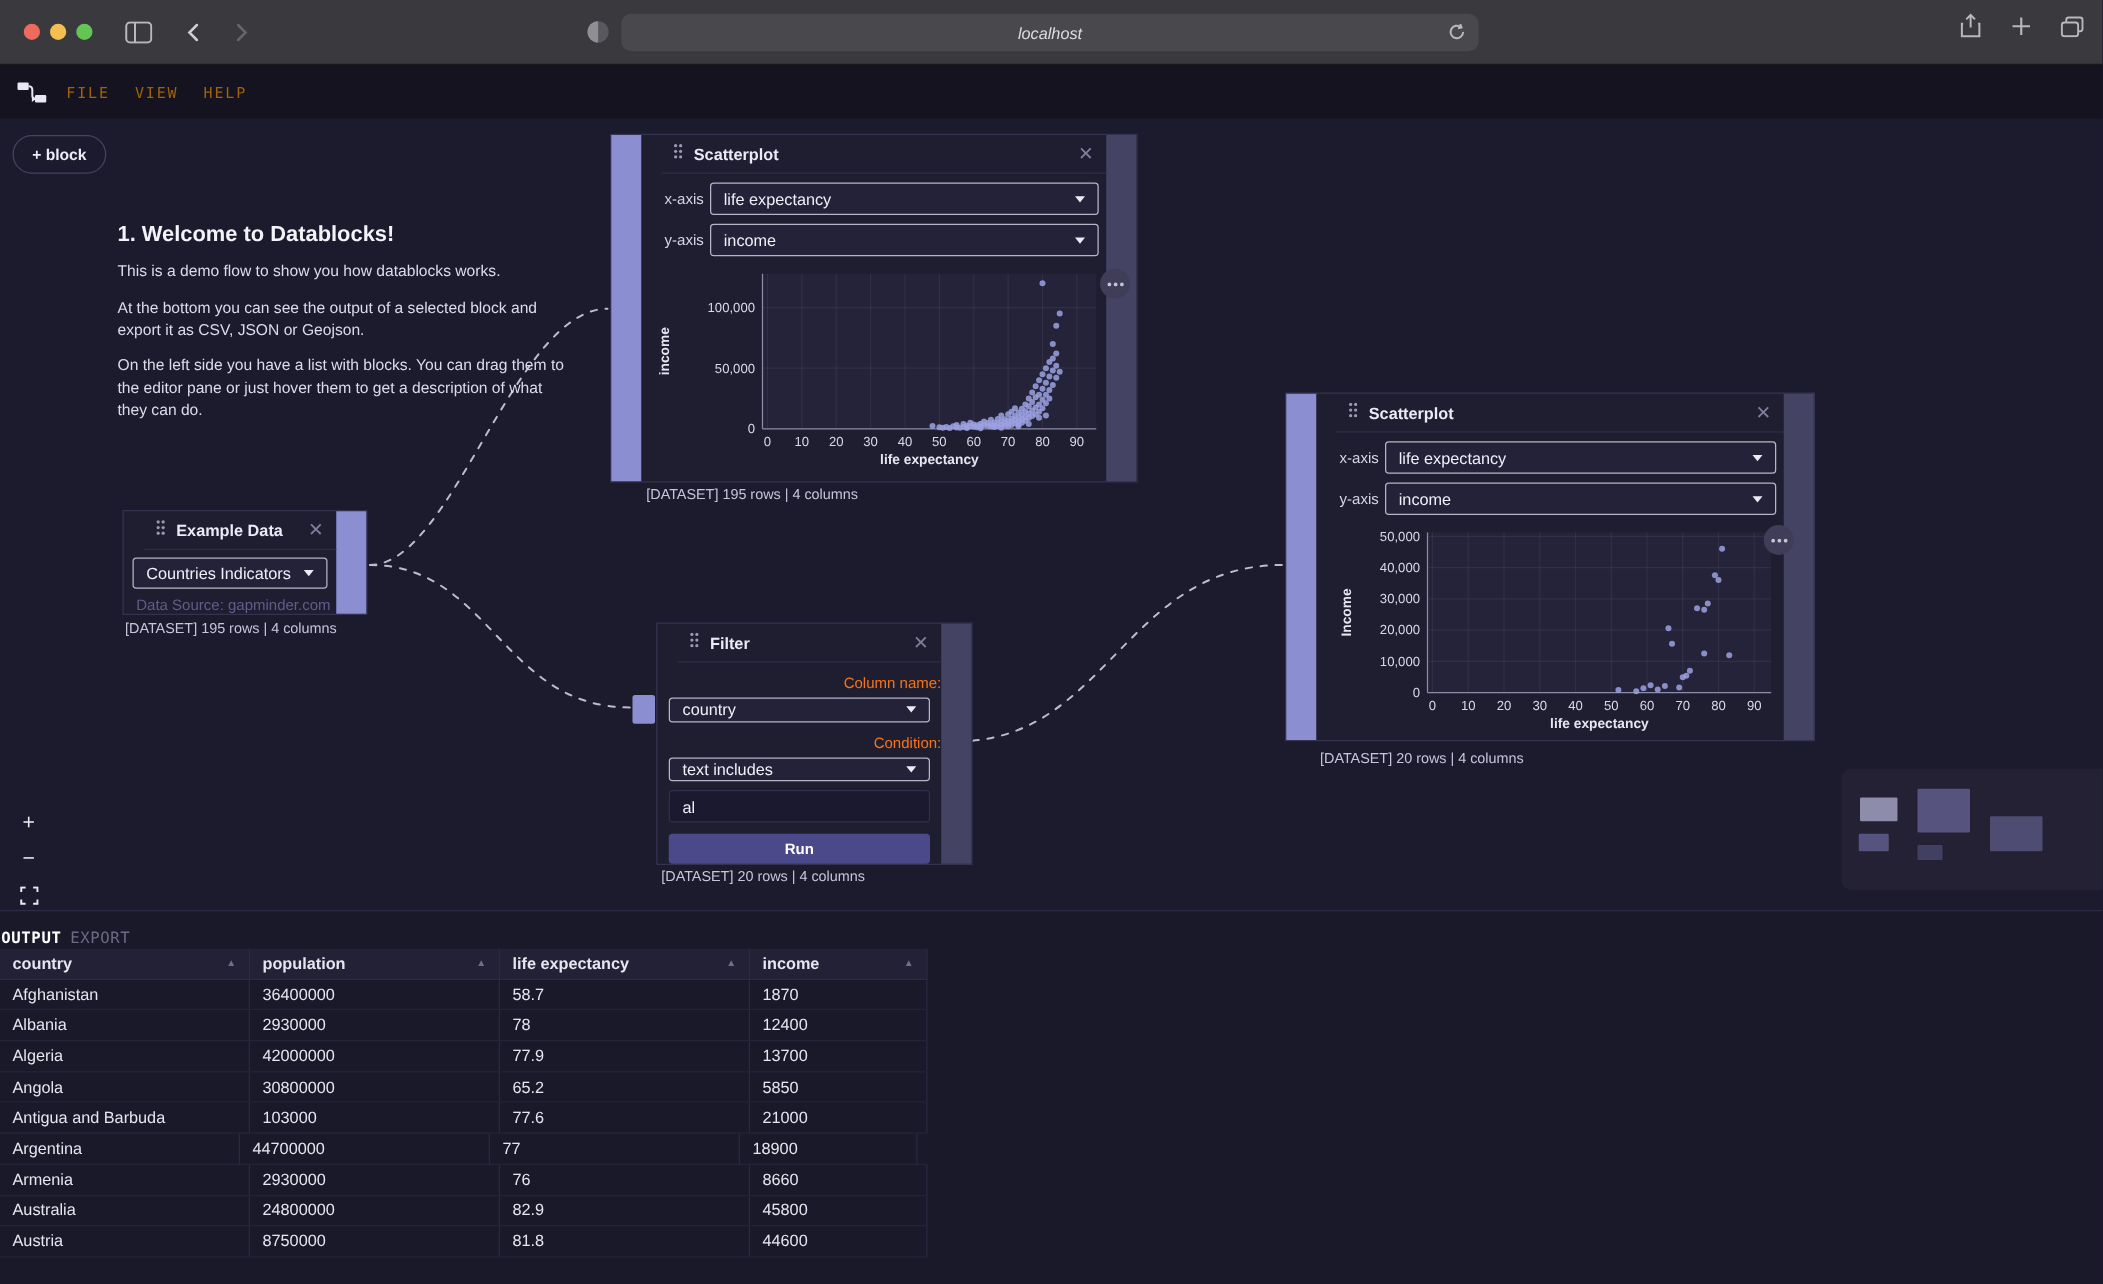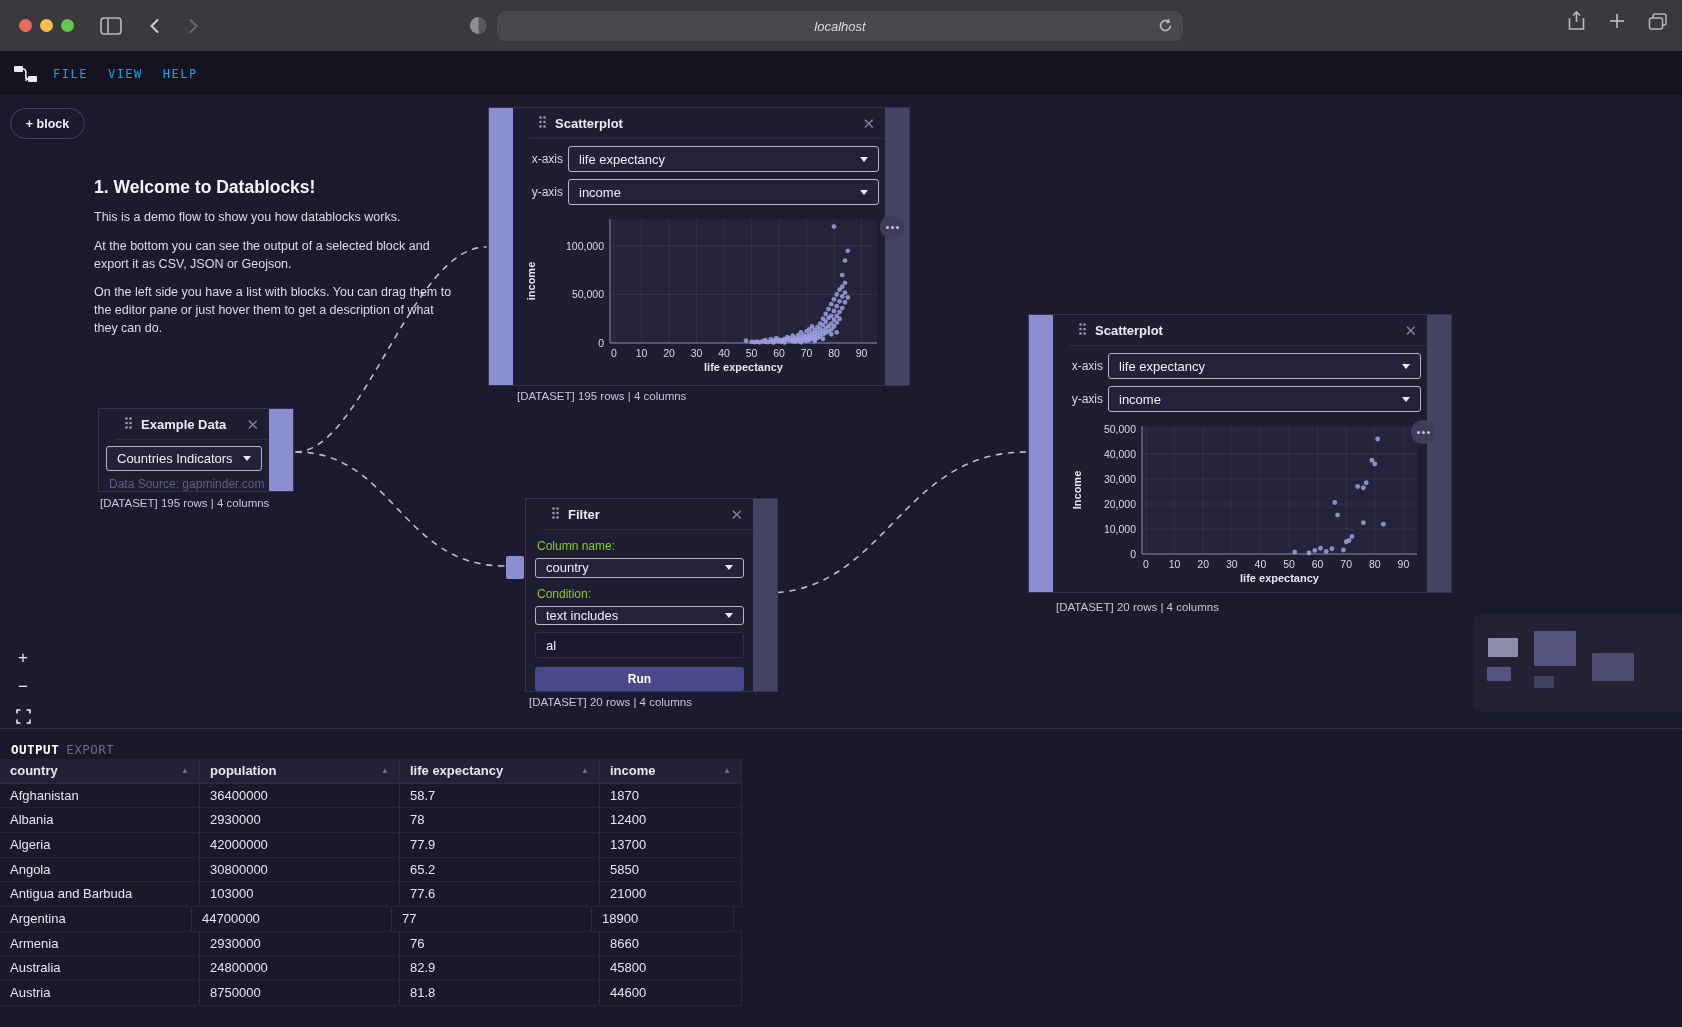--- a/index.html
+++ b/index.html
@@ -17,21 +17,21 @@
   .urlbar .url-text { font-size:13px; color:#dddce0;font-style:italic; }
   .urlbar .reload { position:absolute; right:9px; top:6px; }
   .chrome-right { position:absolute; right:14px; top:10px; display:flex; gap:22px; align-items:center; }
   .shield { position:absolute; left:468px; top:15px; }
 
   
   .menubar { position:absolute; left:0; top:52px; width:1682px; height:43px; background:#14131f;
     display:flex; align-items:center; }
   .logo { margin:0 14px 0 13px; display:flex; }
   .menu-items { display:flex; gap:20px; font-family:"DejaVu Sans Mono", monospace;
-    font-size:12px; letter-spacing:1.5px; color:#0ea5e9; }
+    font-size:12px; letter-spacing:1.5px; color:#a16207; }
   .menu-items span { cursor:default; }
 
   
   .canvas { position:absolute; left:0; top:95px; width:1682px; height:633px; background:#1c1b2e; }
   .addblock { position:absolute; left:10px; top:13px; width:75px; height:31px; border:1px solid #45435e;
     border-radius:16px; background:transparent; color:#edecf6; font-weight:bold; font-size:12.5px;
     display:flex; align-items:center; justify-content:center; cursor:pointer; }
 
   .welcome { position:absolute; left:94px; top:82px; width:364px; }
   .welcome h1 { font-size:17.5px; font-weight:bold; color:#f4f3fa; margin-bottom:11px; }
@@ -52,21 +52,21 @@
   .dropdown { flex:1; height:26px; border:1.5px solid #b6b5c8; border-radius:3px; background:#242238;
     display:flex; align-items:center; justify-content:space-between; padding:0 10px; cursor:pointer; }
   .dropdown span { font-size:13px; color:#f0eff8; }
   .chev { width:0; height:0; border-left:4.5px solid transparent; border-right:4.5px solid transparent;
     border-top:5.5px solid #eceaf6; }
   .ellipsis-btn { position:absolute; width:24px; height:24px; border-radius:50%; background:#3f3d58;
     display:flex; align-items:center; justify-content:center; gap:2px; cursor:pointer; }
   .ellipsis-btn i { width:3px; height:3px; border-radius:50%; background:#c5c4d8; }
   .caption { position:absolute; font-size:11.5px; color:#c6c5da; }
 
-  .filter-label { font-size:12px; color:#84cc16; margin:9px 0 3px 11px; }
+  .filter-label { font-size:12px; color:#f97316; margin:9px 0 3px 11px;text-align:right; }
   .filter-dd { margin:2px 9px 0 9px; }
   .filter-input { margin:7px 9px 0 9px; height:26px; background:#1a1930; border:1px solid #302e4a;
     border-radius:3px; color:#f0eff8; font-size:13px; padding:0 10px;
     font-family:"Liberation Sans", sans-serif; }
   .run-btn { margin:9px 9px 0 9px; height:24px; background:#4b4989; border:none; border-radius:3px;
     color:#fff; font-weight:bold; font-size:12px; cursor:pointer; }
   .filter-port { position:absolute; left:-20px; top:57px; width:18px; height:23px; background:#8b8fd2;
     border-radius:2px; }
   .source-text { font-size:12px; color:#5f5d8a; margin:6px 0 0 10px; }
 
@@ -77,21 +77,21 @@
   .zoom-btn { width:22px; height:22px; display:flex; align-items:center; justify-content:center;
     color:#e9e8f3; font-size:17px; cursor:pointer; }
 
   .minimap { position:absolute; left:1473px; top:520px; width:209px; height:97px; background:#232133;
     border-radius:8px 0 0 8px; }
   .minimap div { position:absolute; border-radius:1px; }
 
   
   .output-panel { position:absolute; left:0; top:728px; width:1682px; height:299px; background:#1a1929;
     border-top:1px solid #2e2c46; }
-  .tabs { display:flex; gap:7px; padding:13px 0 0 11px; font-family:"DejaVu Sans Mono", monospace;
+  .tabs { display:flex; gap:7px; padding:13px 0 0 1px; font-family:"DejaVu Sans Mono", monospace;
     font-size:12.5px; letter-spacing:0.5px; }
   .tab-active { color:#ffffff; font-weight:bold; cursor:pointer; }
   .tab-inactive { color:#6c6b86; cursor:pointer; }
   .dtable { position:absolute; left:0; top:30px; width:742px; }
   .trow { display:flex; height:24.7px; border-bottom:1px solid #242338; }
   .trow.thead { background:#232135; border-bottom:1px solid #2b2a42; }
   .tcell { font-size:13px; color:#e6e5f0; padding:0 10px; line-height:24px; border-right:1px solid #2a2940;
     display:flex; align-items:center; overflow:hidden; white-space:nowrap; }
   .thead .tcell { font-weight:bold; justify-content:space-between; }
   .sort-ic { font-size:8px; color:#6f6e8c; }

